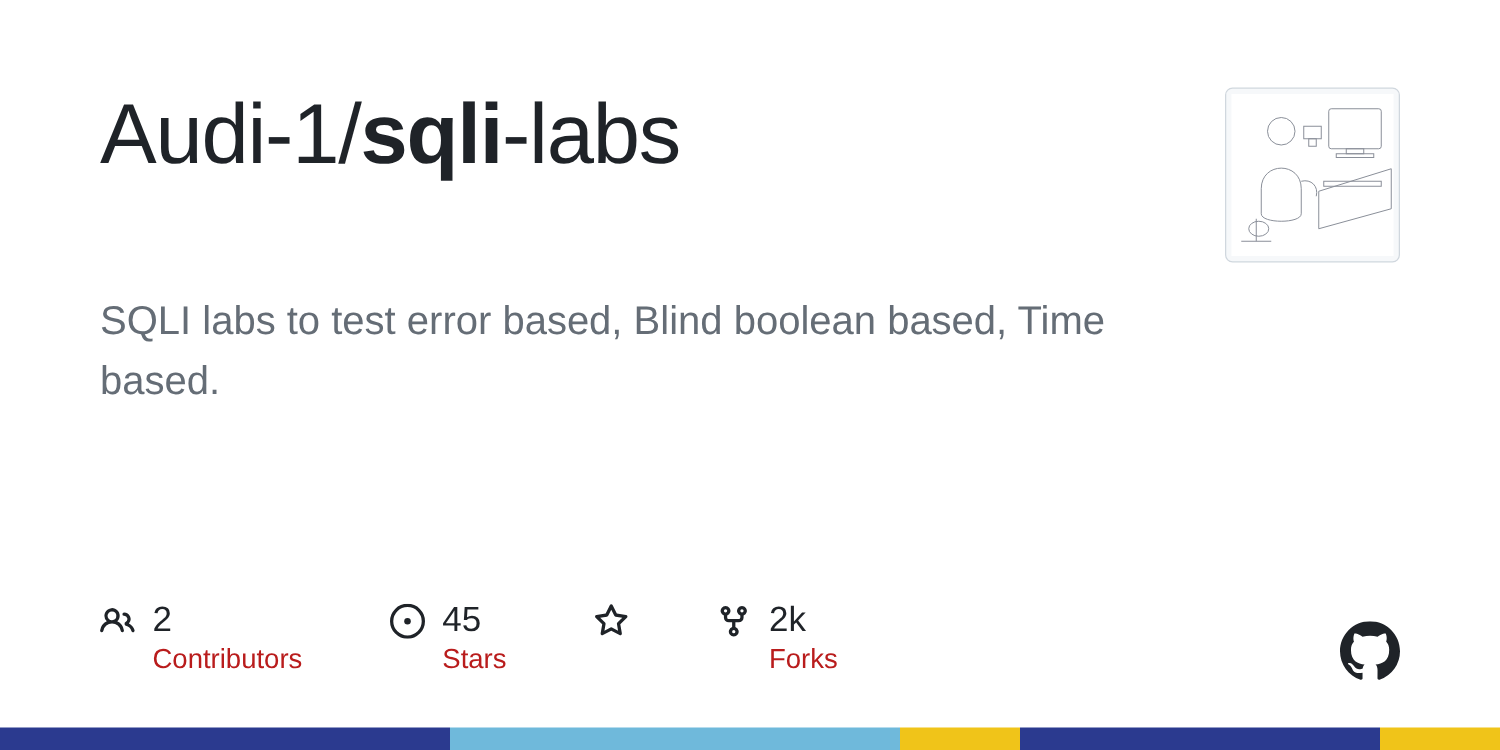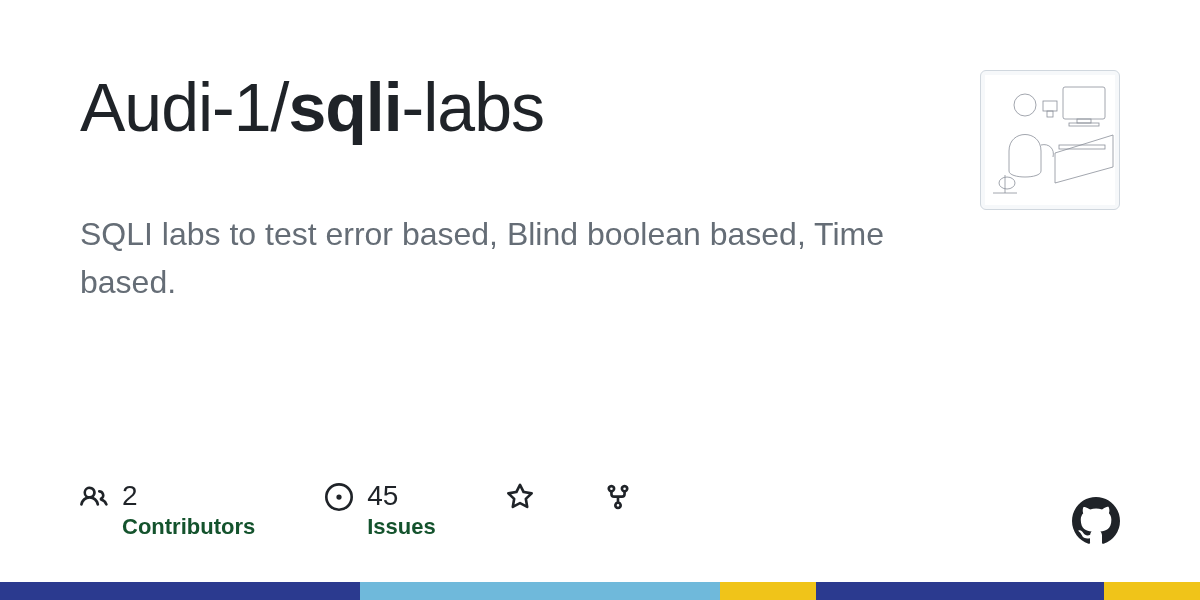--- a/index.html
+++ b/index.html
@@ -41,20 +41,21 @@
       border-radius: 6px;
       display: flex;
       align-items: center;
       justify-content: center;
       flex-shrink: 0;
     }
     .avatar svg { width: 130px; height: 130px; }
     .description {
       font-size: 32px;
       color: #656d76;
+      margin-top: 22px;
       line-height: 1.5;
       max-width: 820px;
     }
     .stats {
       position: absolute;
       bottom: 60px;
       left: 80px;
       display: flex;
       gap: 70px;
     }
@@ -73,23 +74,22 @@
       display: flex;
       flex-direction: column;
     }
     .stat-value {
       font-size: 28px;
       color: #1f2328;
       line-height: 1.1;
     }
     .stat-label {
       font-size: 22px;
-      color: #14532d;
+      color: #b91c1c;
       margin-top: 2px;
-      font-weight: bold;
     }
     .logo {
       position: absolute;
       right: 80px;
       bottom: 55px;
       width: 48px;
       height: 48px;
       color: #1f2328;
     }
     .stripe {
@@ -146,32 +146,36 @@
         <span class="stat-label">Contributors</span>
       </div>
     </div>
     <div class="stat">
       <svg class="stat-icon" viewBox="0 0 16 16">
           <path fill="currentColor" d="M8 9.5a1.5 1.5 0 1 0 0-3 1.5 1.5 0 0 0 0 3Z"></path>
           <path fill="currentColor" d="M8 0a8 8 0 1 1 0 16A8 8 0 0 1 8 0ZM1.5 8a6.5 6.5 0 1 0 13 0 6.5 6.5 0 0 0-13 0Z"></path>
         </svg>
       <div class="stat-text">
         <span class="stat-value">45</span>
-        <span class="stat-label">Issues</span>
+        <span class="stat-label">Stars</span>
       </div>
     </div>
     <div class="stat">
       <svg class="stat-icon" viewBox="0 0 16 16">
           <path fill="currentColor" d="M8 .25a.75.75 0 0 1 .673.418l1.882 3.815 4.21.612a.75.75 0 0 1 .416 1.279l-3.046 2.97.719 4.192a.751.751 0 0 1-1.088.791L8 12.347l-3.766 1.98a.75.75 0 0 1-1.088-.79l.72-4.194L.818 6.374a.75.75 0 0 1 .416-1.28l4.21-.611L7.327.668A.75.75 0 0 1 8 .25Zm0 2.445L6.615 5.5a.75.75 0 0 1-.564.41l-3.097.45 2.24 2.184a.75.75 0 0 1 .216.664l-.528 3.084 2.769-1.456a.75.75 0 0 1 .698 0l2.77 1.456-.53-3.084a.75.75 0 0 1 .216-.664l2.24-2.183-3.096-.45a.75.75 0 0 1-.564-.41L8 2.694Z"></path>
         </svg>
     </div>
     <div class="stat">
       <svg class="stat-icon" viewBox="0 0 16 16">
           <path fill="currentColor" d="M5 5.372v.878c0 .414.336.75.75.75h4.5a.75.75 0 0 0 .75-.75v-.878a2.25 2.25 0 1 1 1.5 0v.878a2.25 2.25 0 0 1-2.25 2.25h-1.5v2.128a2.251 2.251 0 1 1-1.5 0V8.5h-1.5A2.25 2.25 0 0 1 3.5 6.25v-.878a2.25 2.25 0 1 1 1.5 0ZM5 3.25a.75.75 0 1 0-1.5 0 .75.75 0 0 0 1.5 0Zm6.75.75a.75.75 0 1 0 0-1.5.75.75 0 0 0 0 1.5Zm-3 8.75a.75.75 0 1 0-1.5 0 .75.75 0 0 0 1.5 0Z"></path>
         </svg>
+      <div class="stat-text">
+        <span class="stat-value">2k</span>
+        <span class="stat-label">Forks</span>
+      </div>
     </div>
   </div>
 
   <svg class="logo" viewBox="0 0 16 16">
     <path fill="currentColor" d="M8 0C3.58 0 0 3.58 0 8c0 3.54 2.29 6.53 5.47 7.59.4.07.55-.17.55-.38 0-.19-.01-.82-.01-1.49-2.01.37-2.53-.49-2.69-.94-.09-.23-.48-.94-.82-1.13-.28-.15-.68-.52-.01-.53.63-.01 1.08.58 1.23.82.72 1.21 1.87.87 2.33.66.07-.52.28-.87.51-1.07-1.78-.2-3.64-.89-3.64-3.95 0-.87.31-1.59.82-2.15-.08-.2-.36-1.02.08-2.12 0 0 .67-.21 2.2.82.64-.18 1.32-.27 2-.27.68 0 1.36.09 2 .27 1.53-1.04 2.2-.82 2.2-.82.44 1.1.16 1.92.08 2.12.51.56.82 1.27.82 2.15 0 3.07-1.87 3.75-3.65 3.95.29.25.54.73.54 1.48 0 1.07-.01 1.93-.01 2.2 0 .21.15.46.55.38A8.013 8.013 0 0 0 16 8c0-4.42-3.58-8-8-8z"></path>
   </svg>
 </div>
 
 <div class="stripe">
   <span></span>

